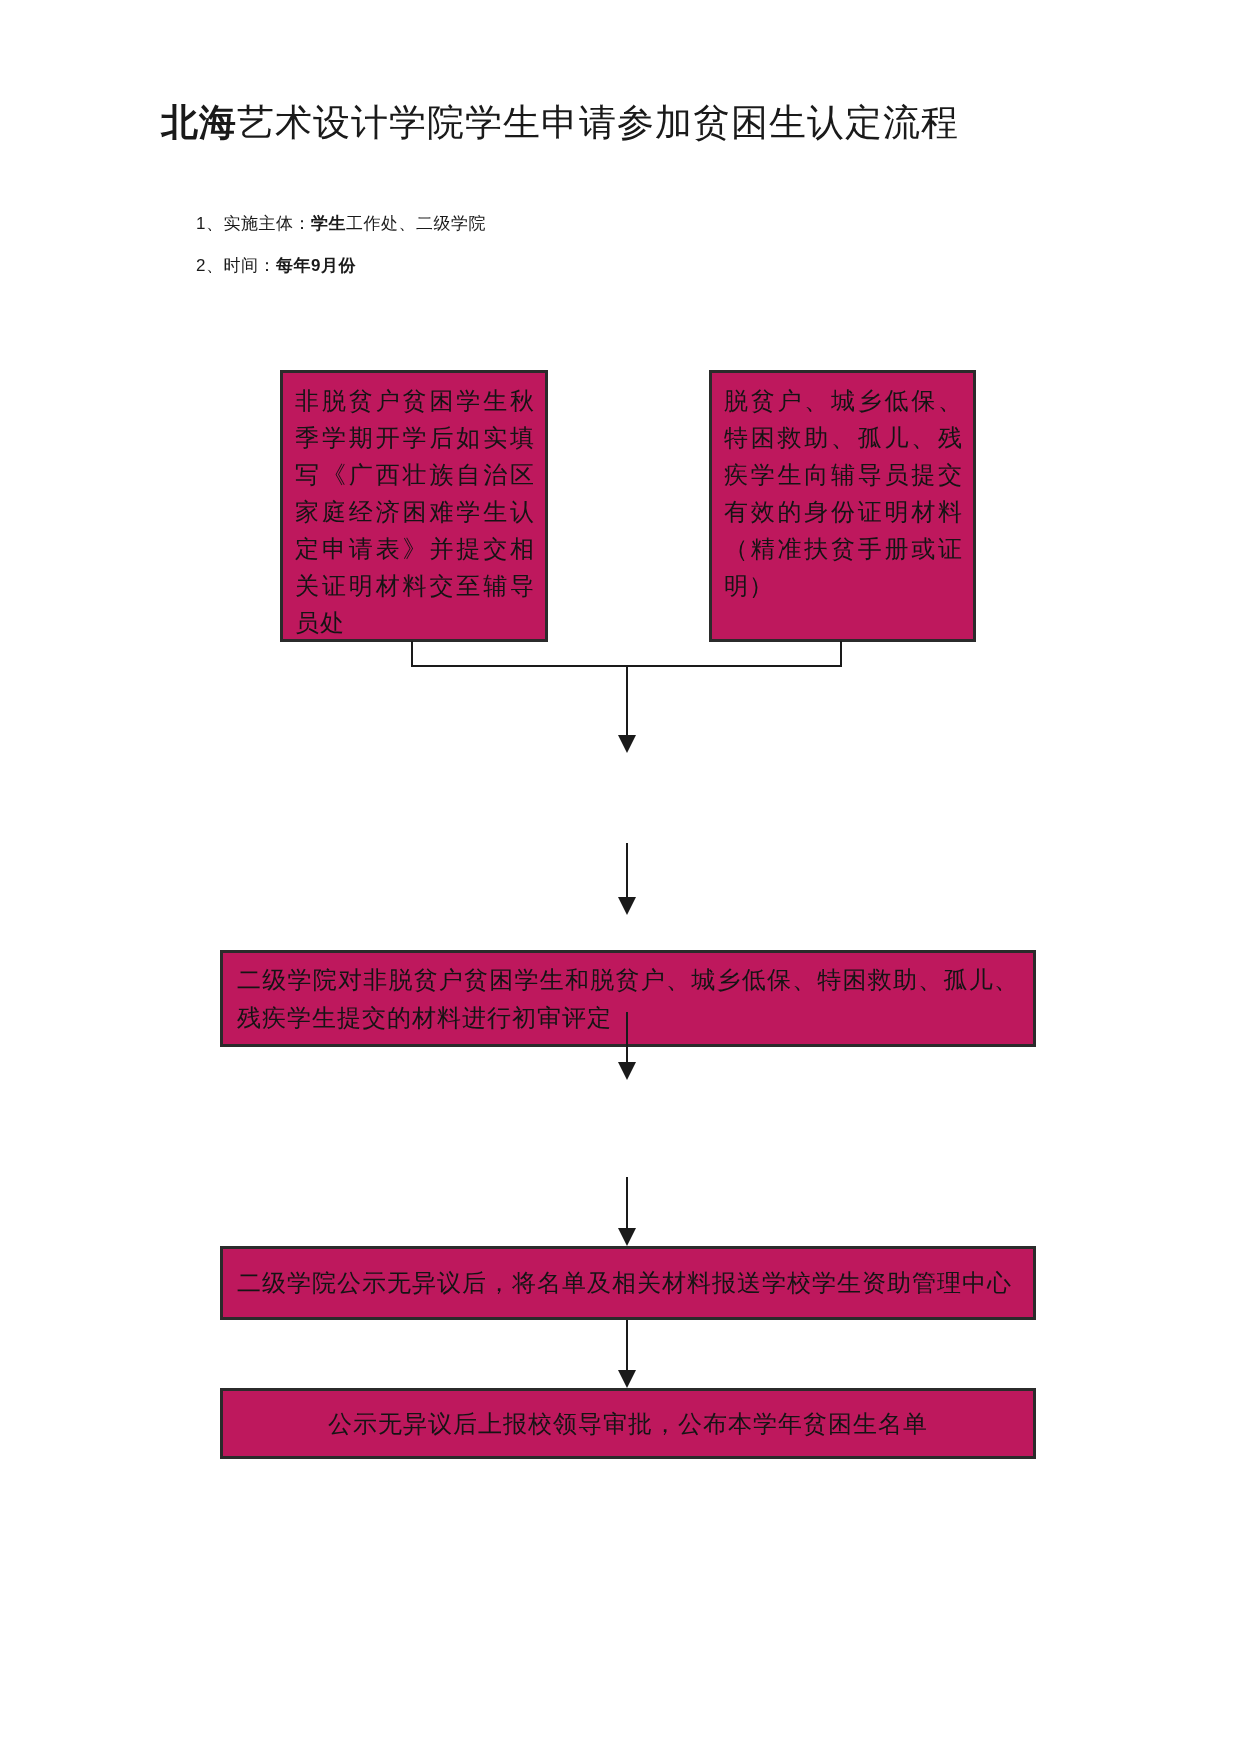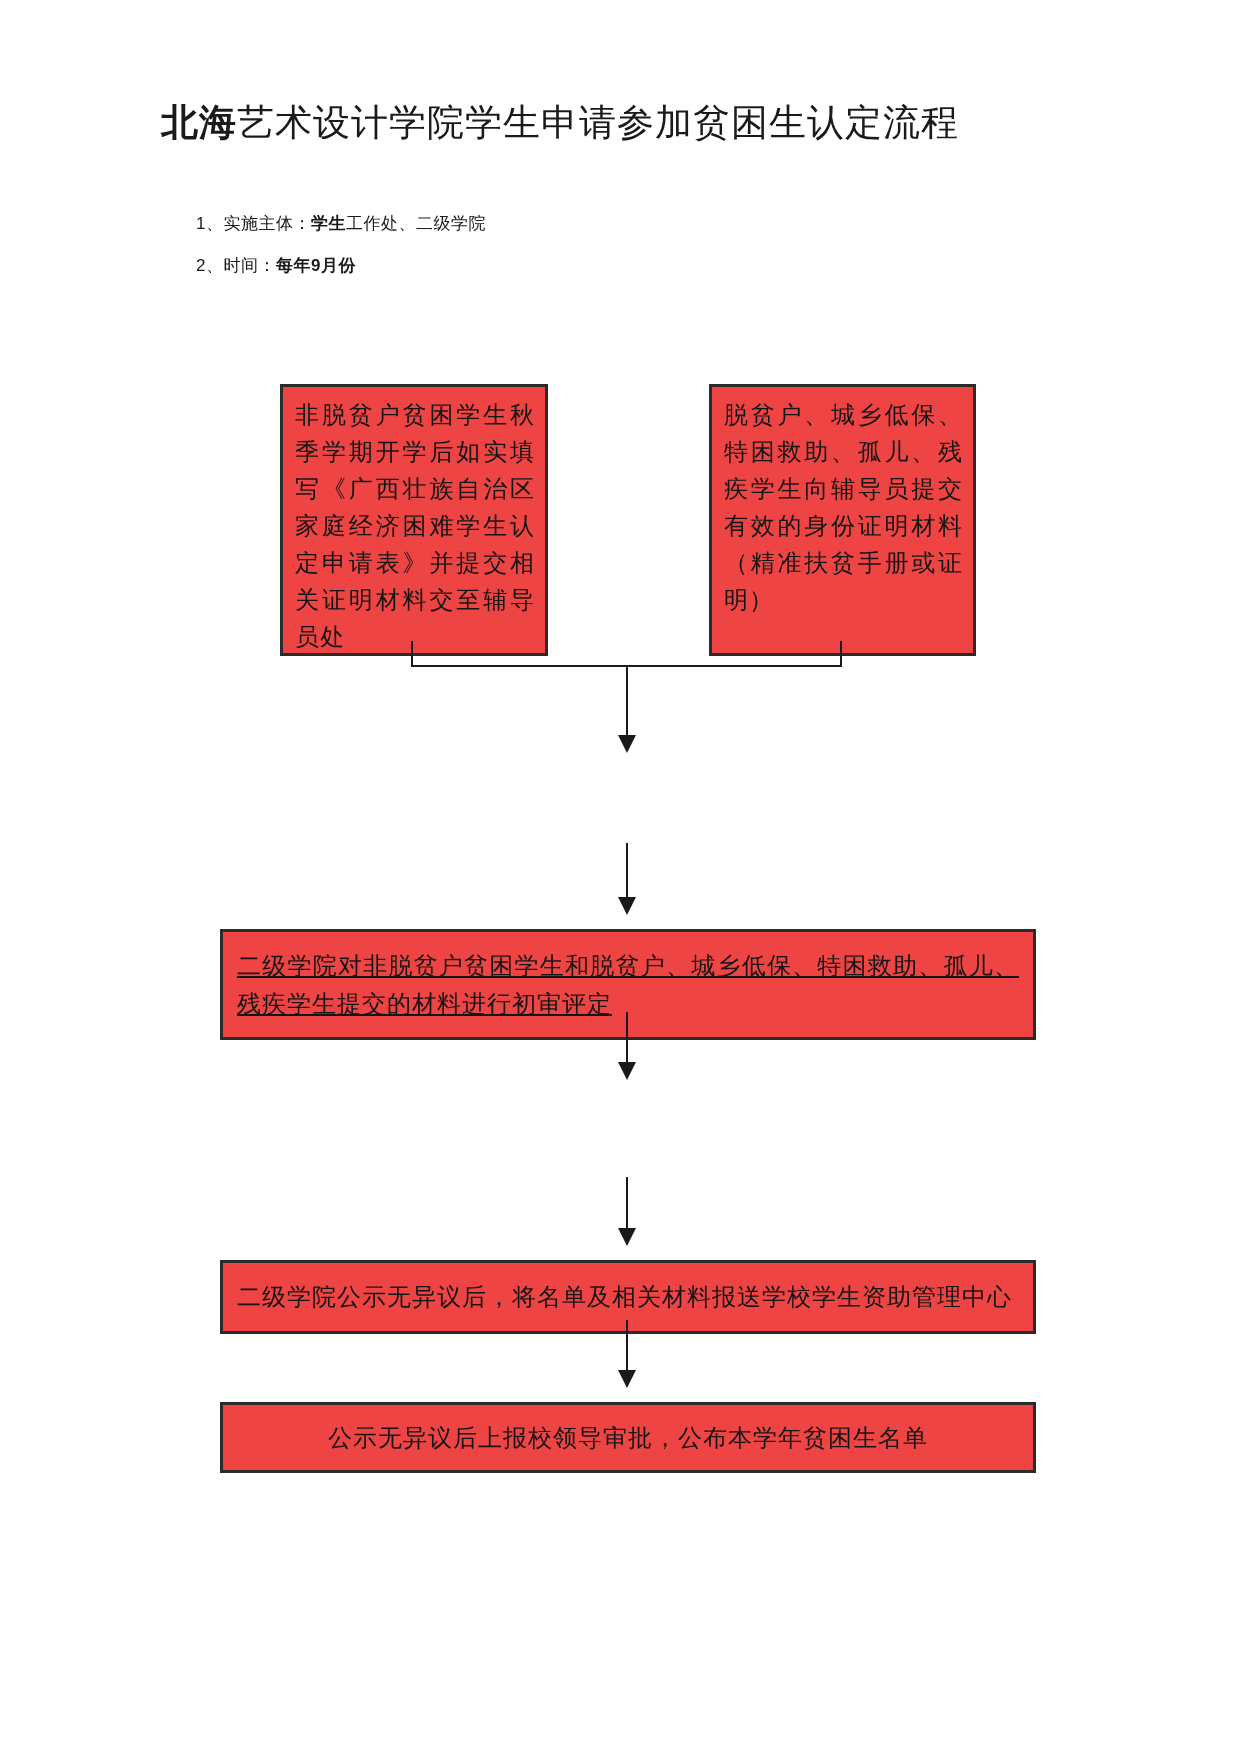--- a/index.html
+++ b/index.html
@@ -34,27 +34,26 @@
     white-space: nowrap;
   }
   .note b { font-weight: 700; }
   .note-1 { top: 212px; }
   .note-2 { top: 254px; }
 
   .flow-box {
     position: absolute;
     box-sizing: border-box;
     border: 3px solid #2b2b2b;
-    background: #ef4444;
+    background: #be185d;
     font-family: "Liberation Serif", serif;
     font-size: 24px;
     line-height: 36px;
     letter-spacing: 1px;
     color: #141414;
-    margin-top: 14px;
   }
   .top-box {
     top: 370px;
     width: 268px;
     height: 272px;
     padding: 10px 10px 8px 12px;
     line-height: 37px;
     text-align: justify;
     text-align-last: left;
   }
@@ -63,21 +62,21 @@
   .wide-box {
     left: 220px;
     width: 816px;
     padding: 2px 14px;
     display: flex;
     align-items: center;
     line-height: 38px;
   }
   .wide-box .txt { width: 100%; text-align: justify; text-align-last: left; }
   .box-step-1 { top: 753px;  height: 90px; }
-  .box-step-2 { top: 915px;  height: 111px; text-decoration: underline; }
+  .box-step-2 { top: 950px;  height: 97px; }
   .box-step-3 { top: 1080px; height: 97px; }
   .box-step-4 { top: 1246px; height: 74px; justify-content: flex-end; }
   .box-step-5 { top: 1388px; height: 71px; }
   .box-step-5 .txt { text-align: center; text-align-last: center; }
 
   .line {
     position: absolute;
     background: #1a1a1a;
   }
   .arrowhead {

